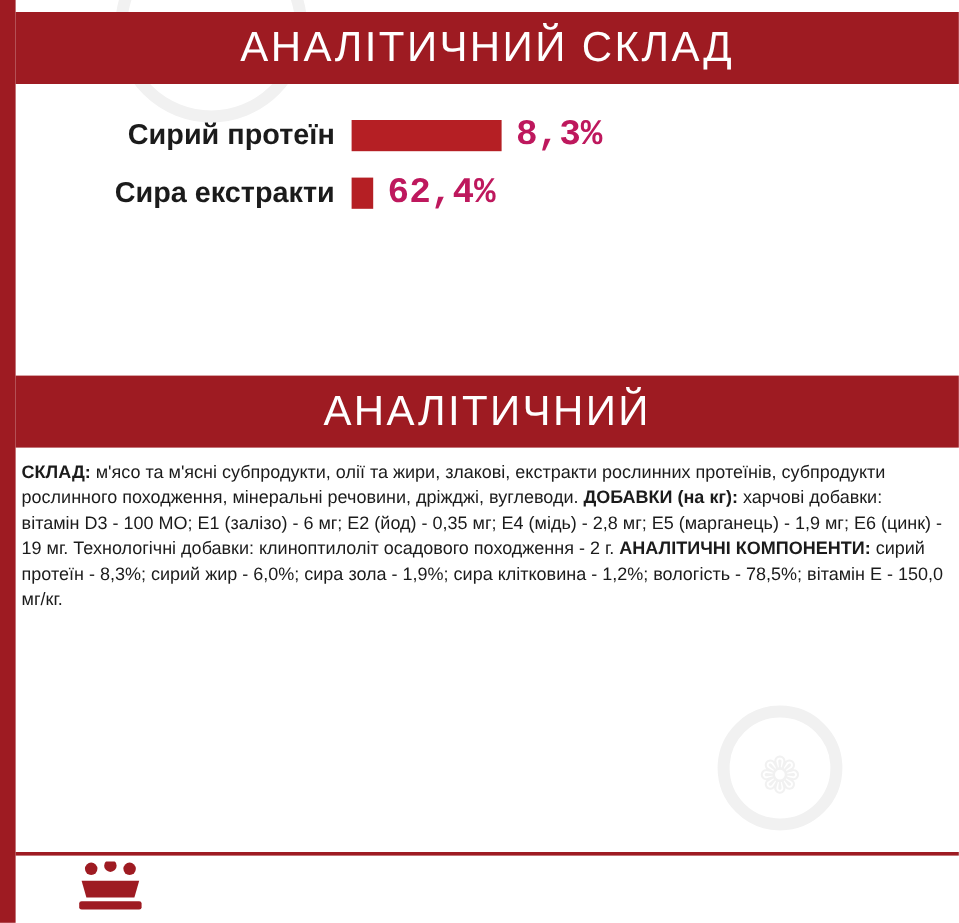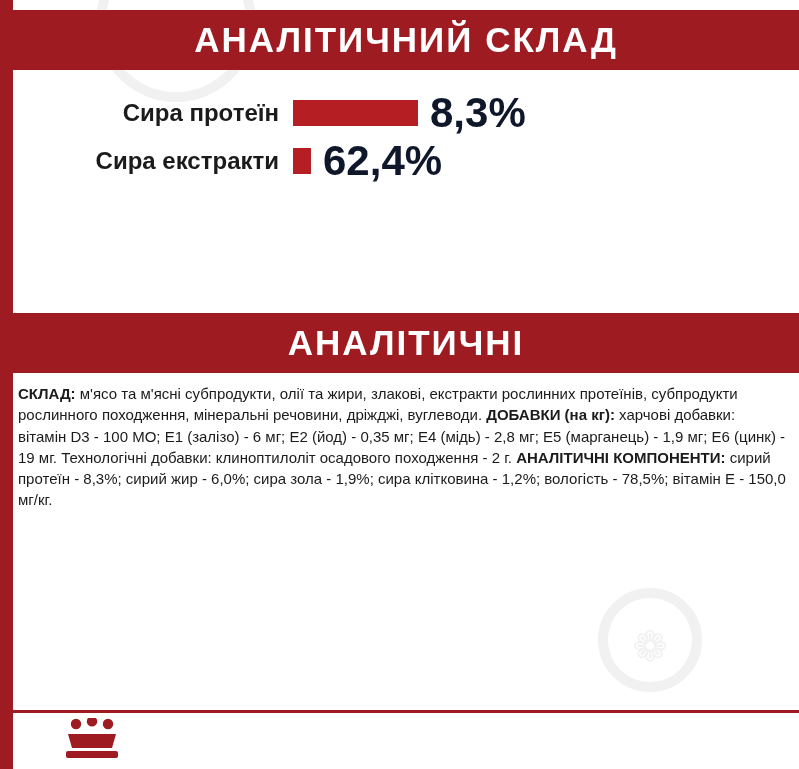--- a/index.html
+++ b/index.html
@@ -60,21 +60,21 @@
   }
 
   
   .banner {
     position: absolute;
     left: 13px;
     width: 786px;
     background: #9e1b22;
     color: #ffffff;
     text-align: center;
-    font-weight: bold;
+    font-weight: normal;
     letter-spacing: 2px;
     display: flex;
     align-items: center;
     justify-content: center;
     box-sizing: border-box;
   }
   .banner-analysis {
     top: 10px;
     height: 60px;
     font-size: 35px;
@@ -110,25 +110,26 @@
   }
   .row-bar-wrap {
     display: flex;
     align-items: center;
   }
   .bar {
     height: 26px;
     background: #b51f24;
   }
   .row-value {
-    font-size: 42px;
+    font-size: 30px;
     font-weight: bold;
-    color: #0f172a;
+    color: #be185d;
     margin-left: 12px;
     white-space: nowrap;
+    font-family: Liberation Mono, monospace;
   }
 
   
   .ingredients-text {
     position: absolute;
     left: 18px;
     top: 383px;
     width: 768px;
     font-size: 15px;
     line-height: 1.42;
@@ -171,40 +172,40 @@
     <div class="wm-crown" style="top:28px;">❁</div>
   </div>
 
   <div class="banner banner-analysis">
     <span>АНАЛІТИЧНИЙ СКЛАД</span>
   </div>
 
   <div class="analysis">
 
     <div class="row">
-      <div class="row-label">Сира протеїн</div>
+      <div class="row-label">Сирий протеїн</div>
       <div class="row-bar-wrap">
         <div class="bar" style="width:125px;"></div>
         <div class="row-value">8,3%</div>
       </div>
     </div>
 
 
     <div class="row">
       <div class="row-label">Сира екстракти</div>
       <div class="row-bar-wrap">
         <div class="bar" style="width:18px;"></div>
         <div class="row-value">62,4%</div>
       </div>
     </div>
 
   </div>
 
   <div class="banner banner-ingredients">
-    <span>АНАЛІТИЧНІ</span>
+    <span>АНАЛІТИЧНИЙ</span>
   </div>
 
   <div class="ingredients-text"><b>СКЛАД:</b><span> м'ясо та м'ясні субпродукти, олії та жири, злакові, екстракти рослинних протеїнів, субпродукти рослинного походження, мінеральні речовини, дріжджі, вуглеводи. </span><b>ДОБАВКИ (на кг):</b><span> харчові добавки: вітамін D3 - 100 МО; Е1 (залізо) - 6 мг; Е2 (йод) - 0,35 мг; Е4 (мідь) - 2,8 мг; Е5  (марганець) - 1,9 мг; Е6 (цинк) - 19 мг. Технологічні добавки: клиноптилоліт осадового походження - 2 г. </span><b>АНАЛІТИЧНІ КОМПОНЕНТИ:</b><span> сирий протеїн - 8,3%; сирий жир - 6,0%; сира зола - 1,9%; сира клітковина - 1,2%; вологість - 78,5%; вітамін Е - 150,0 мг/кг.</span></div>
 
   <div class="bottom-line"></div>
 
   <div class="logo">
     <svg width="110" height="46" viewBox="0 0 110 46" xmlns="http://www.w3.org/2000/svg">
       <g fill="#9e1b22">
         <circle cx="24" cy="6" r="5.2"></circle>

